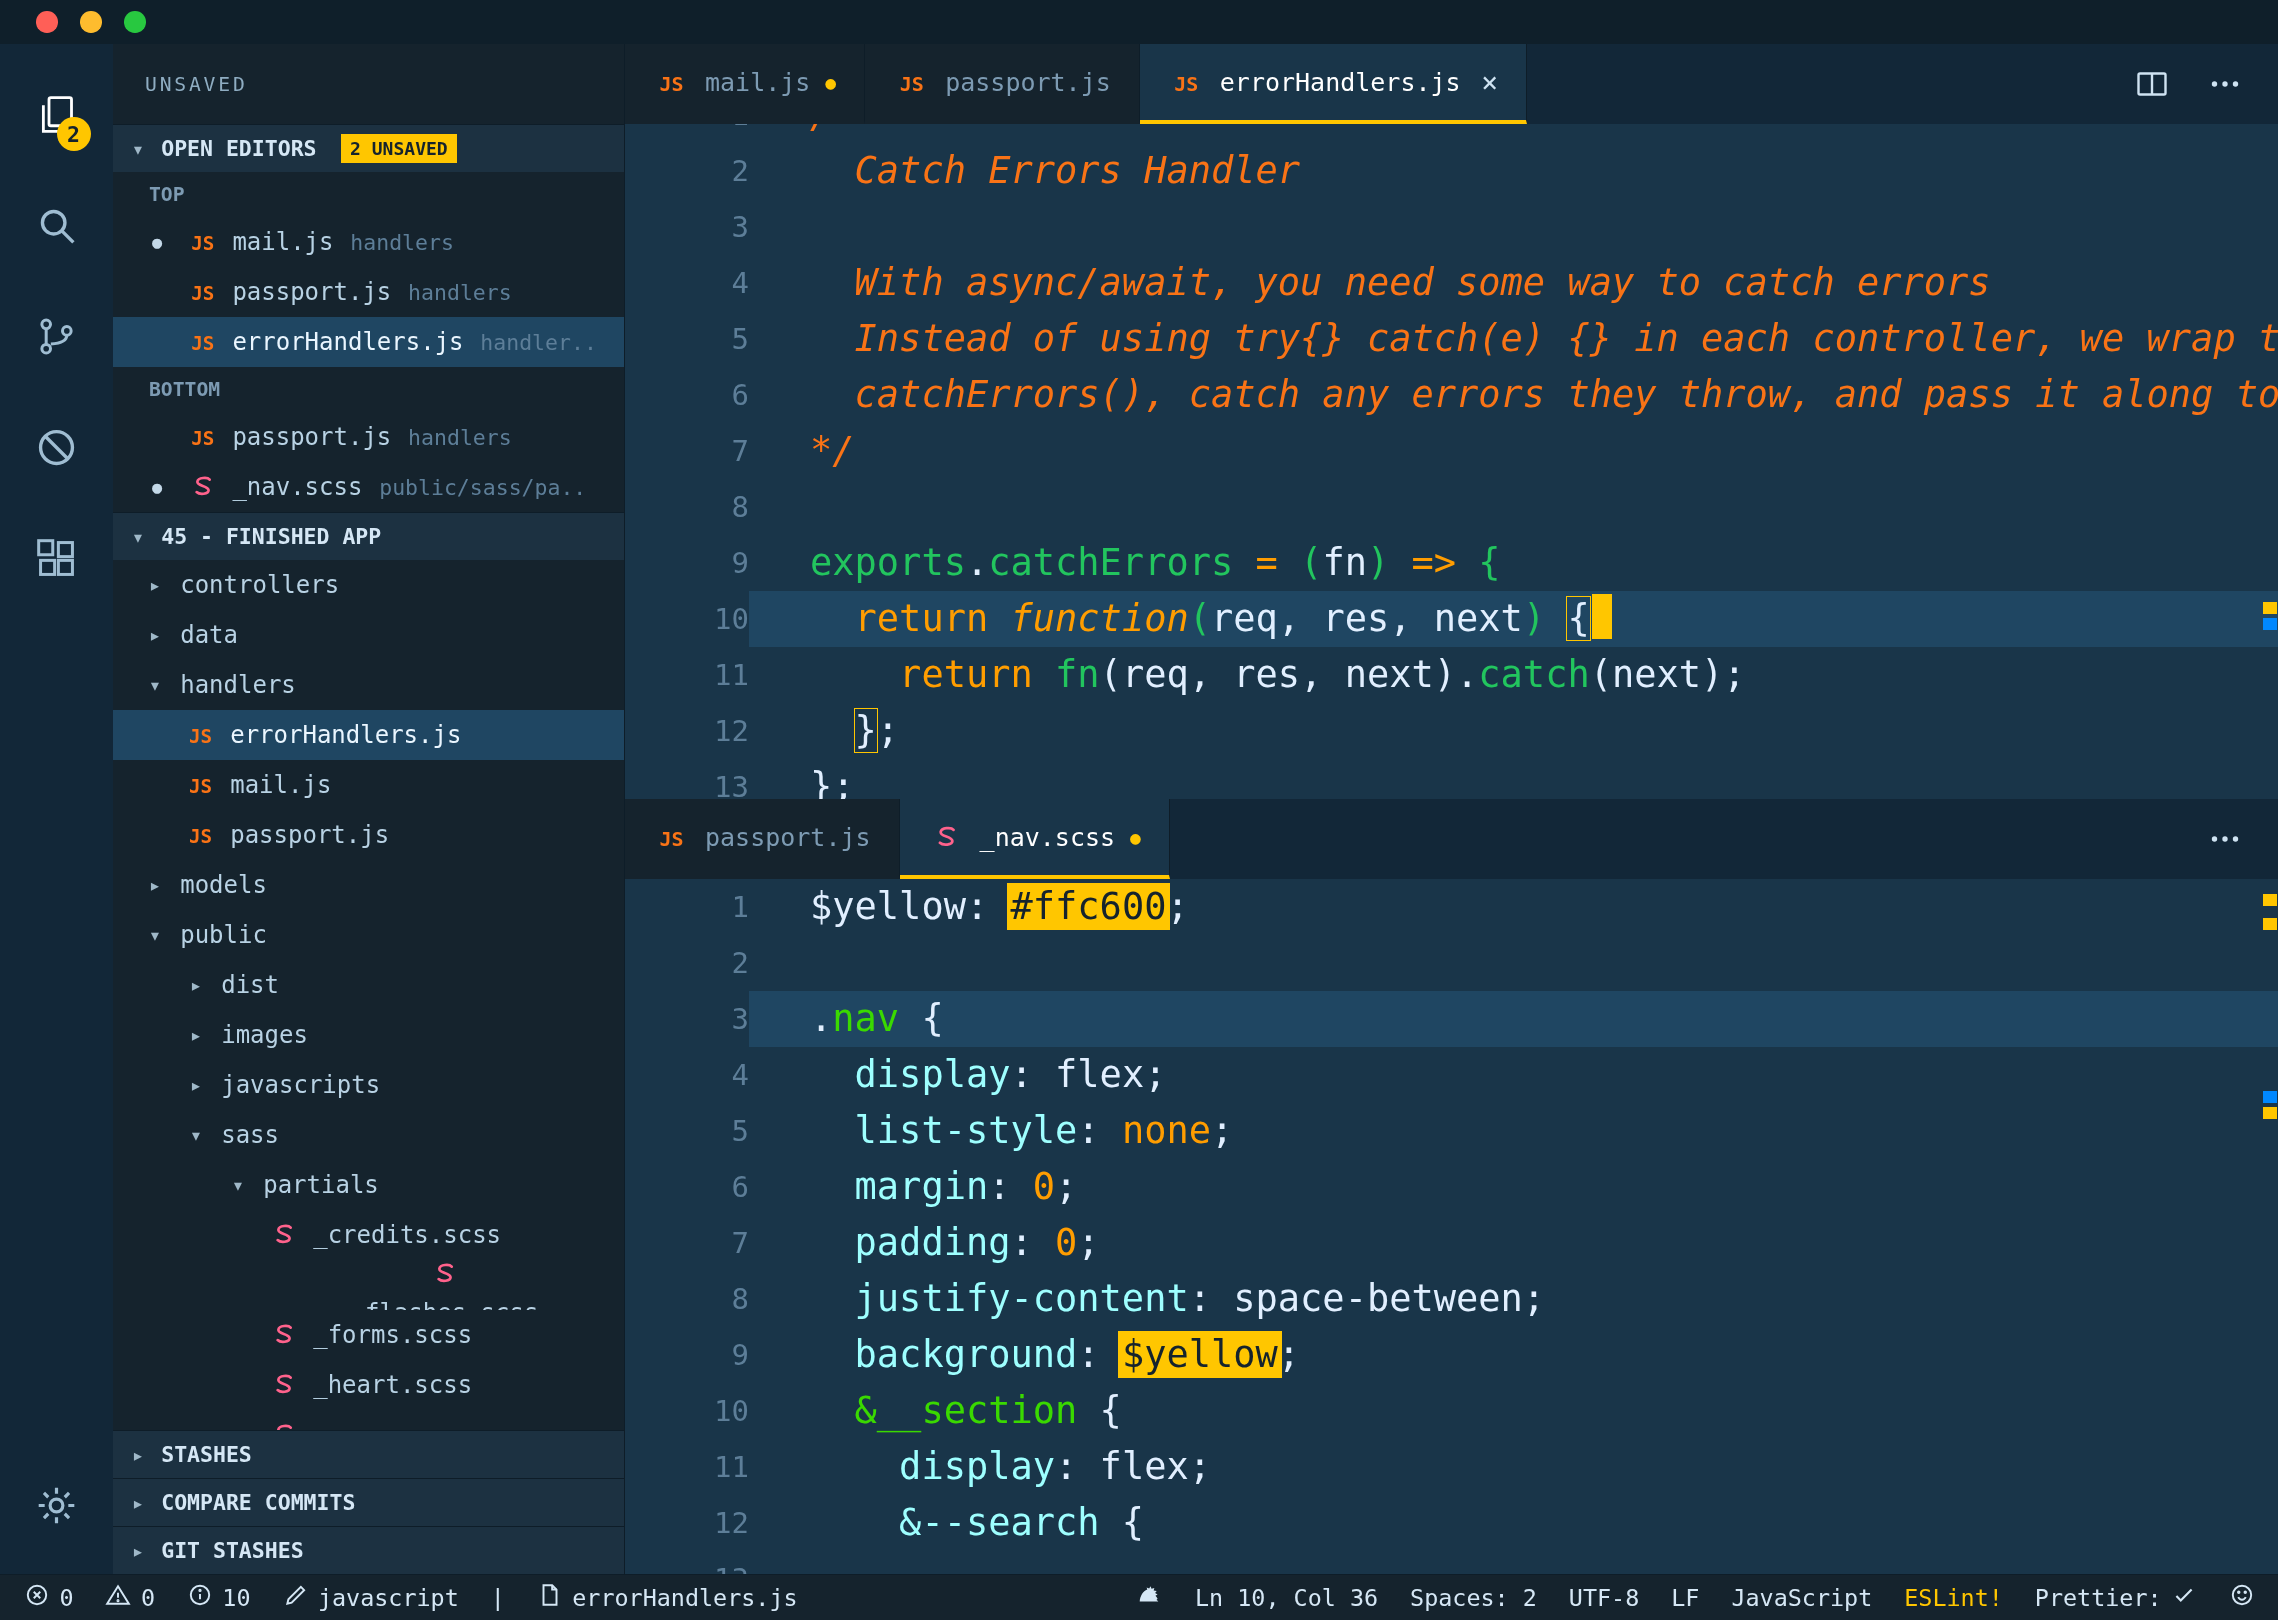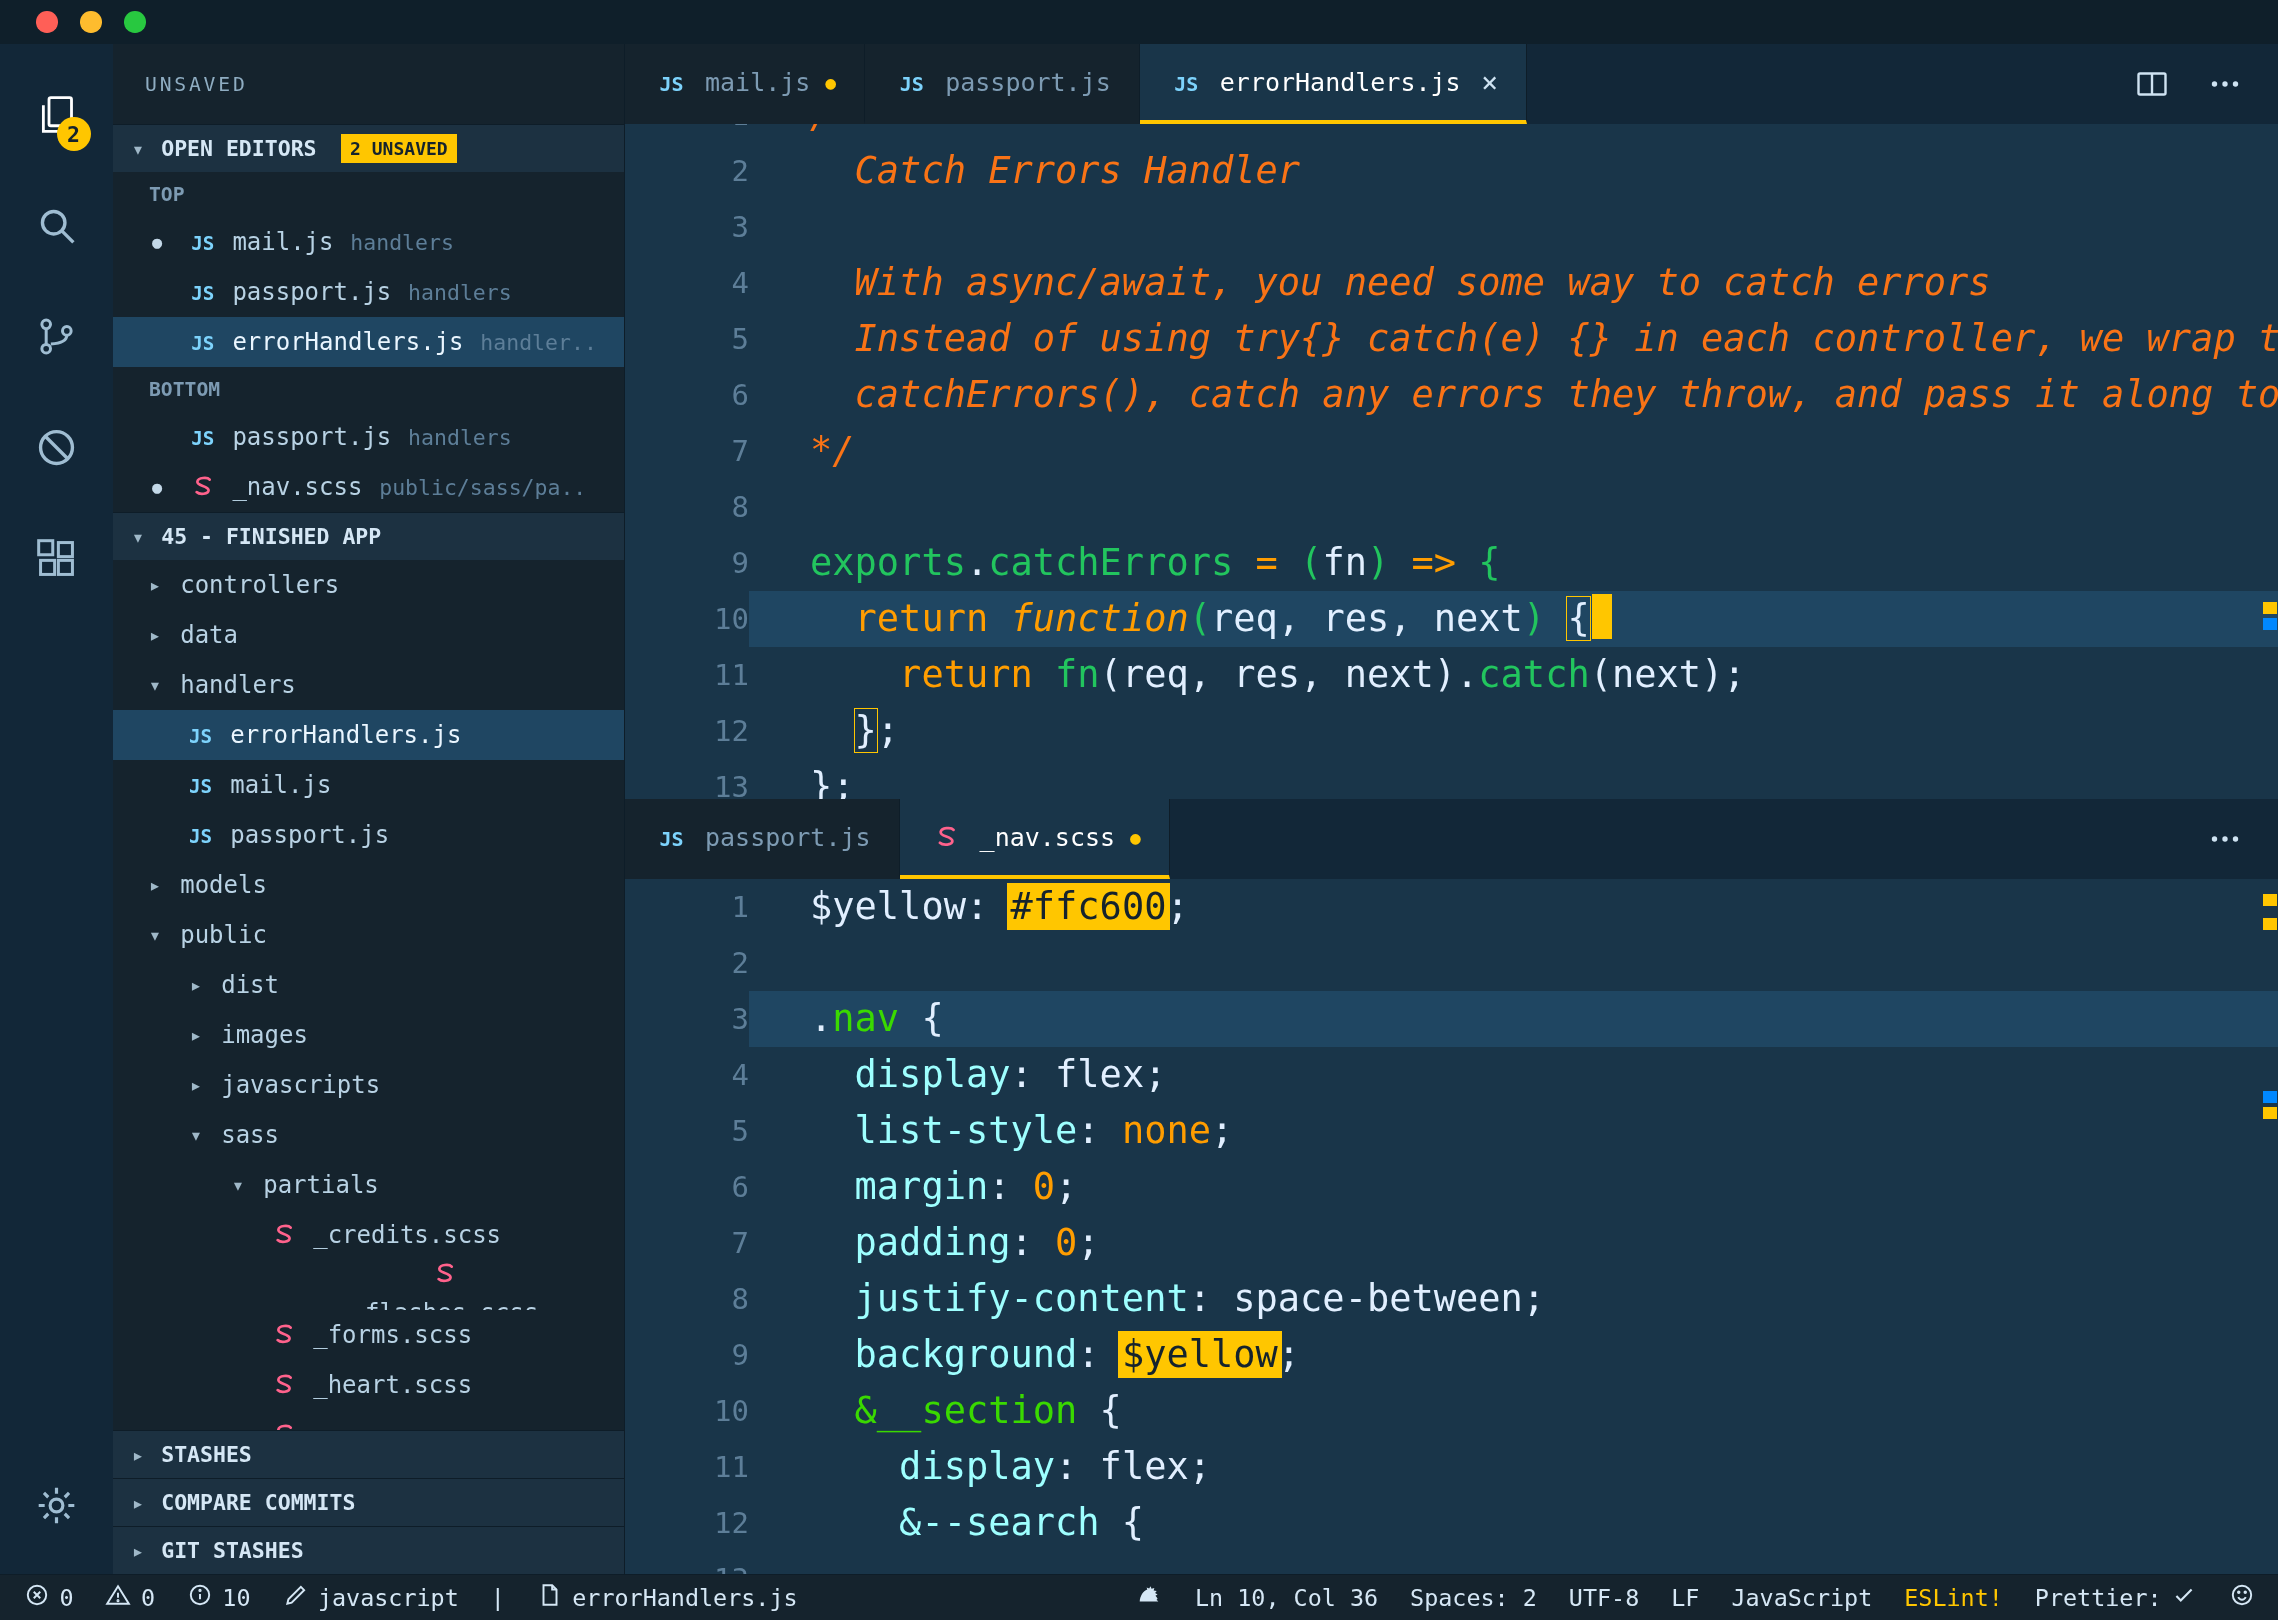--- a/index.html
+++ b/index.html
@@ -32,21 +32,21 @@
   .sidebar { width: 512px; flex: none; background: #15232d; display: flex; flex-direction: column; overflow: hidden; border-right: 1.9px solid #0e1d28; }
   .sb-title { height: 80px; flex: none; display: flex; align-items: center; padding-left: 32px; font-size: 19.7px; letter-spacing: 2.8px; color: #8fadc2; }
   .section-header { height: 48px; flex: none; background: #1c3141; border-top: 0.9px solid #0e1d28; display: flex; align-items: center; padding-left: 13px; gap: 11.2px; font-size: 21.5px; font-weight: bold; color: #d5e7f5; cursor: pointer; white-space: nowrap; }
   .section-header .arrow { font-size: 20.6px; color: #9fb8c8; width: 24px; text-align: center; }
   .badge { background: #ffc600; color: #15232d; font-size: 18px; font-weight: bold; padding: 3.7px 9.4px; margin-left: 13px; }
   .oe-label { height: 45px; display: flex; align-items: center; padding-left: 36px; font-size: 19.7px; font-weight: bold; color: #7d9bb3; }
   .row { height: 50px; display: flex; align-items: center; padding-left: 28px; gap: 11.2px; font-size: 24px; color: #b8d2e4; white-space: nowrap; overflow: hidden; cursor: pointer; }
   .row.selected { background: #1F4662; color: #eaf6ff; }
   .dotcol { width: 32px; flex: none; text-align: center; color: #c3d8e8; font-size: 17px; }
   .ficon { width: 37px; flex: none; text-align: center; }
-  .jsbadge { color: #7dd3fc; font-weight: bold; font-size: 0.8em; }
+  .jsbadge { color: #f97316; font-weight: bold; font-size: 0.8em; }
   .sassicon { width: 1.05em; height: 1.05em; vertical-align: -0.14em; }
   .detail { color: #5d7e98; font-size: 21.5px; margin-left: 5.6px; }
   .tree { flex: 1; min-height: 0; overflow: hidden; }
   .tree .arrow { width: 28px; flex: none; text-align: center; color: #9fb8c8; font-size: 20.6px; }
   .sb-bottom { flex: none; }
 
   
   .editor-region { flex: 1; min-width: 0; display: flex; flex-direction: column; background: #193549; }
   .egroup { display: flex; flex-direction: column; min-height: 0; }
   #egroup-0 { height: 755px; flex: none; }

